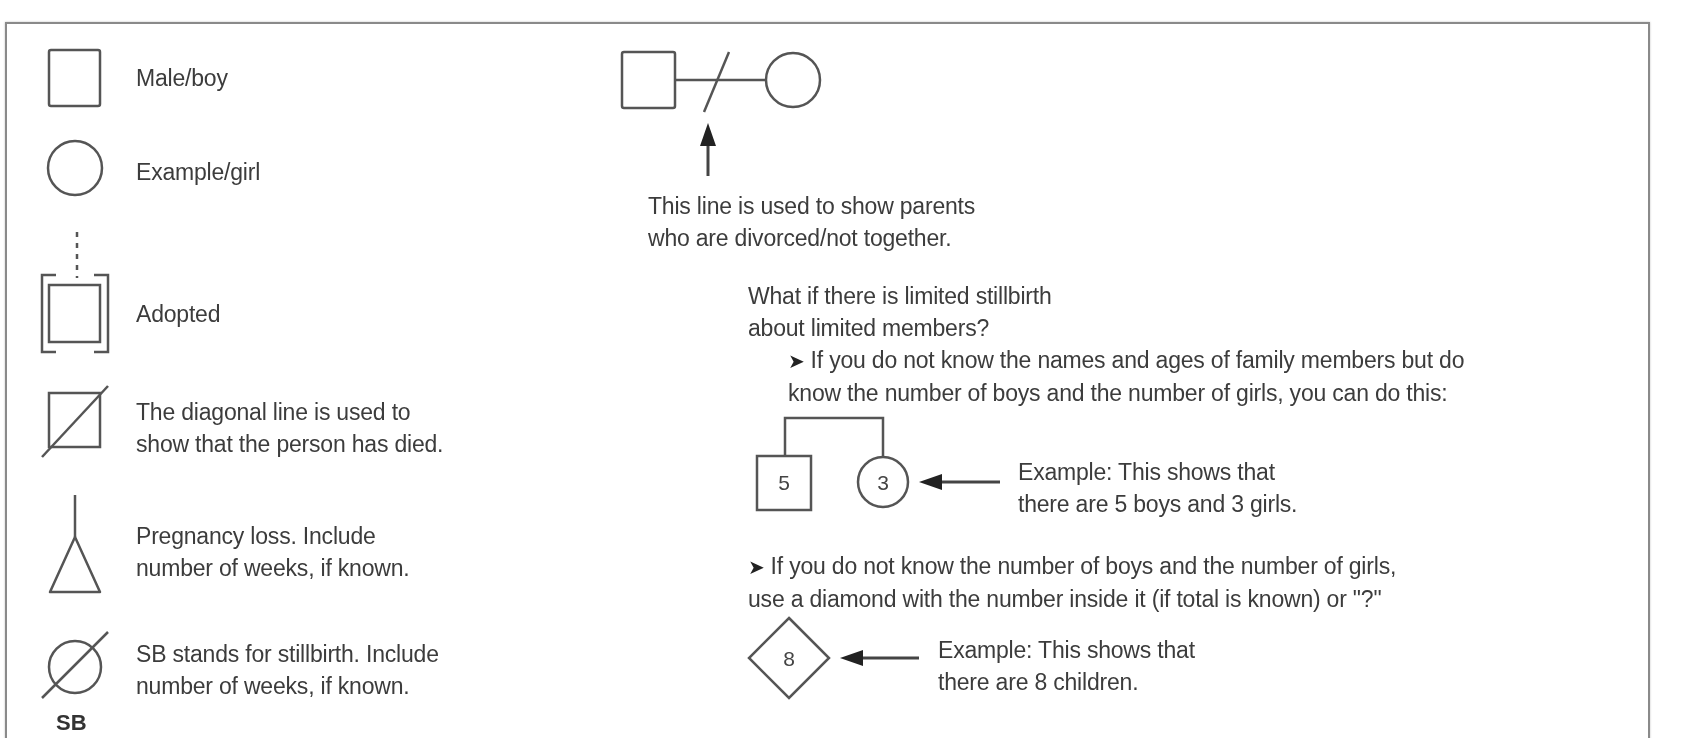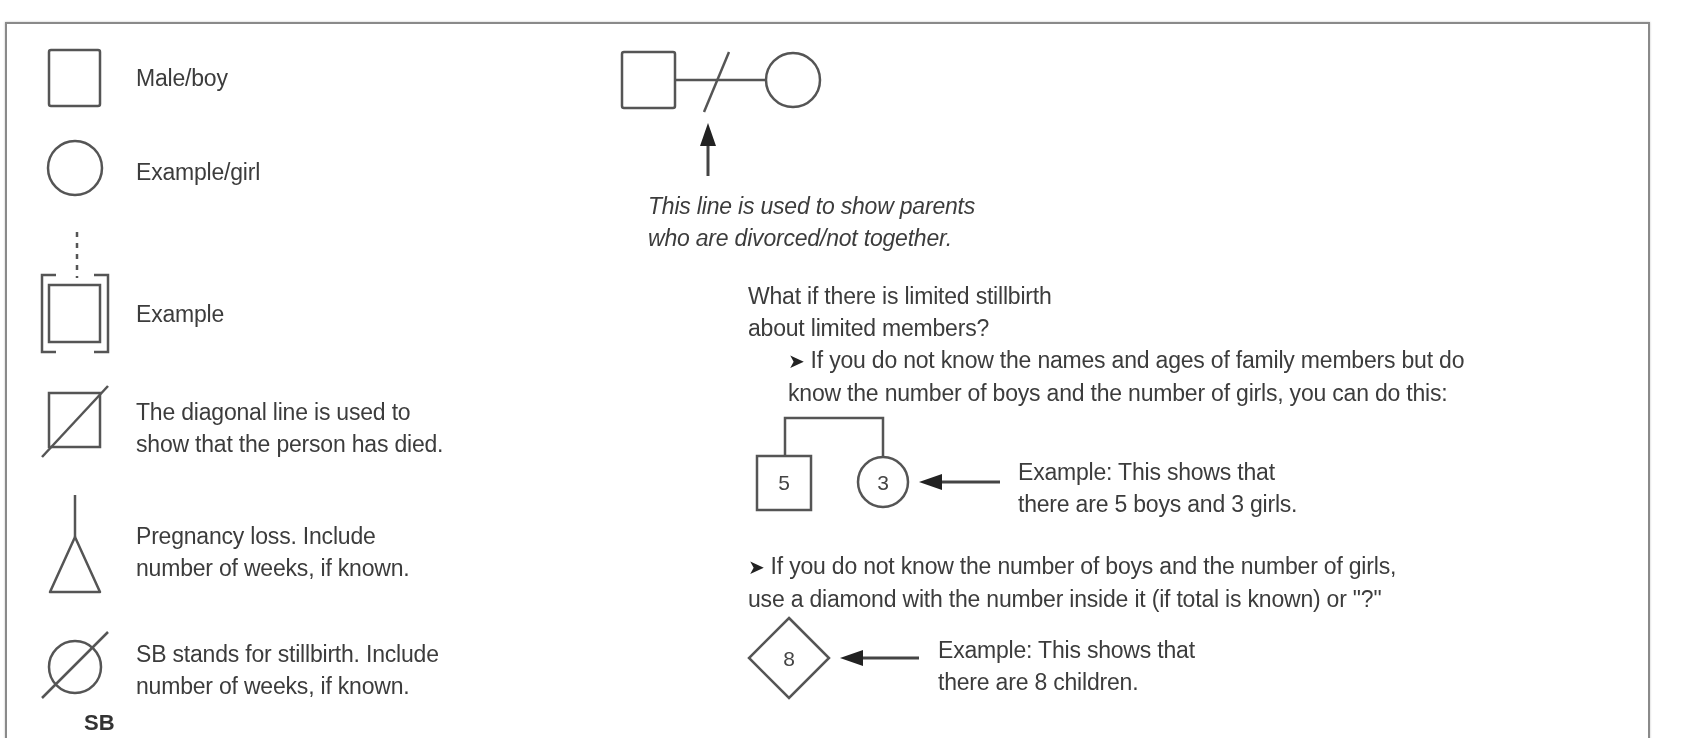--- a/index.html
+++ b/index.html
@@ -123,37 +123,37 @@
       <polygon points="840,658 863,650 863,666" fill="#222" stroke="none"></polygon>
     </g>
   </g>
   <text class="sym-num" x="784" y="490" text-anchor="middle" id="num-boys">5</text>
   <text class="sym-num" x="883" y="490" text-anchor="middle" id="num-girls">3</text>
   <text class="sym-num" x="789" y="666" text-anchor="middle" id="num-total">8</text>
 </svg>
 
 <div class="txt" style="left:136px; top:62px;">Male/boy</div>
 <div class="txt" style="left:136px; top:156px;">Example/girl</div>
-<div class="txt" style="left:136px; top:298px;">Example</div>
+<div class="txt" style="left:136px; top:298px;">Adopted</div>
 
 <div class="txt" style="left:136px; top:396px;">
   <span class="line">The diagonal line is used to</span>
   <span class="line">show that the person has died.</span>
 </div>
 <div class="txt" style="left:136px; top:520px;">
   <span class="line">Pregnancy loss. Include</span>
   <span class="line">number of weeks, if known.</span>
 </div>
 <div class="txt" style="left:136px; top:638px;">
   <span class="line">SB stands for stillbirth. Include</span>
   <span class="line">number of weeks, if known.</span>
 </div>
-<div class="sb-label" style="left:56px; top:710px;margin-left:28px;">SB</div>
+<div class="sb-label" style="left:56px; top:710px;">SB</div>
 
-<div class="txt" style="left:648px; top:190px;font-style:italic;">
+<div class="txt" style="left:648px; top:190px;">
   <span class="line">This line is used to show parents</span>
   <span class="line">who are divorced/not together.</span>
 </div>
 
 <div class="txt" style="left:748px; top:280px;">
   <span class="line">What if there is limited stillbirth</span>
   <span class="line">about limited members?</span>
 </div>
 <div class="txt" style="left:748px; top:344px;margin-left:40px;">
   <span class="line"><span class="bullet">➤</span><span>If you do not know the names and ages of family members but do</span></span>

